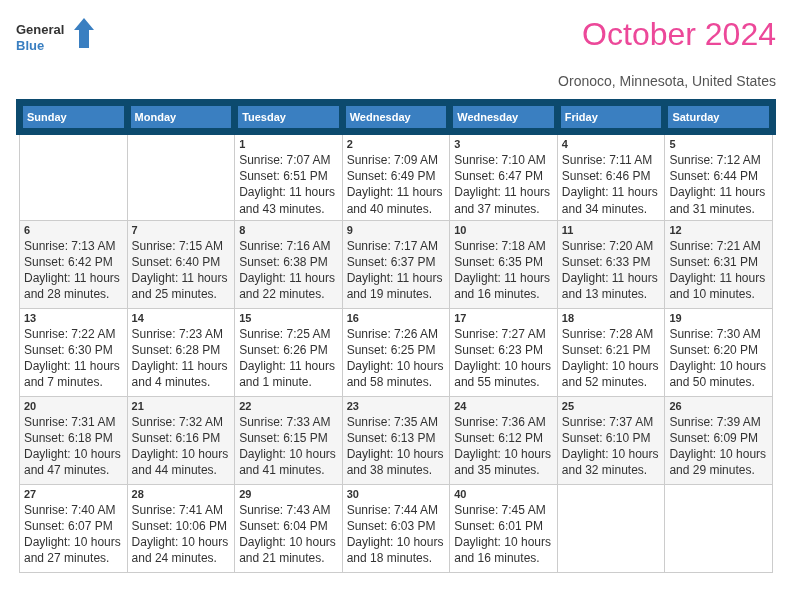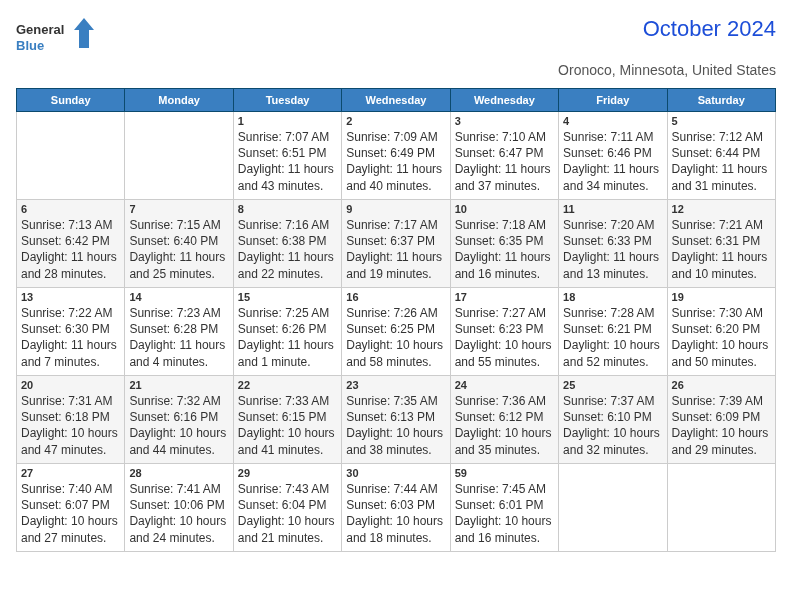--- a/index.html
+++ b/index.html
@@ -24,43 +24,43 @@
       margin-bottom: 10px;
     }
     .logo {
       display: flex;
       align-items: center;
     }
     .title-area {
       text-align: right;
     }
     .month-title {
-      font-size: 22px;
-      color: #1d4ed8;
+      font-size: 32px;
+      color: #ec4899;
       font-weight: normal;
     }
     .subtitle {
       font-size: 14px;
       color: #555;
       margin-top: 20px;
     }
     .calendar {
       flex: 1;
       border: 1px solid #ccc;
       border-collapse: collapse;
       width: 100%;
       table-layout: fixed;
     }
     .calendar th {
       background: #3a7fc1;
       color: white;
       font-size: 11px;
       padding: 5px 4px;
-      text-align: center;
-      border: 1px solid #0c4a6e;
+      text-align: left;
+      border: 7px solid #0c4a6e;
       font-weight: bold;
     }
     .calendar td {
       border: 1px solid #ccc;
       vertical-align: top;
       padding: 3px 4px;
       font-size: 9.5px;
       color: #333;
       height: 88px;
     }
@@ -302,21 +302,21 @@
 Sunset: 6:04 PM
 Daylight: 10 hours and 21 minutes.</div>
           </td>
           <td>
             <span class="day-num">30</span>
             <div class="day-info" style="white-space: pre-line;">Sunrise: 7:44 AM
 Sunset: 6:03 PM
 Daylight: 10 hours and 18 minutes.</div>
           </td>
           <td>
-            <span class="day-num">59</span>
+            <span class="day-num">40</span>
             <div class="day-info" style="white-space: pre-line;">Sunrise: 7:45 AM
 Sunset: 6:01 PM
 Daylight: 10 hours and 16 minutes.</div>
           </td>
           <td class="empty-cell"></td>
           <td class="empty-cell"></td>
         </tr>
       </tbody>
   </table>
 </div>

